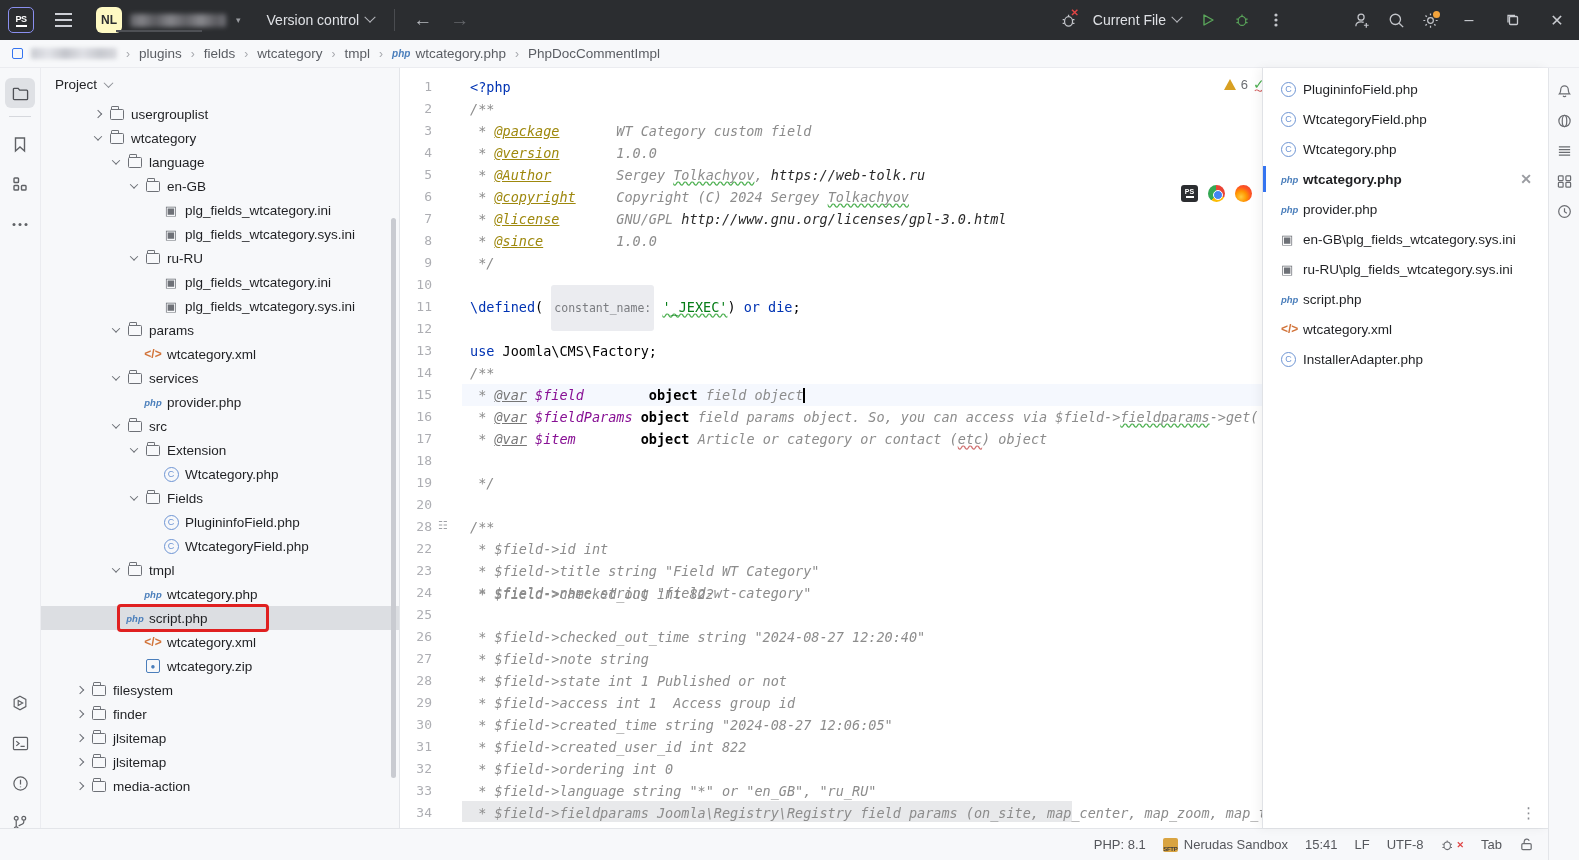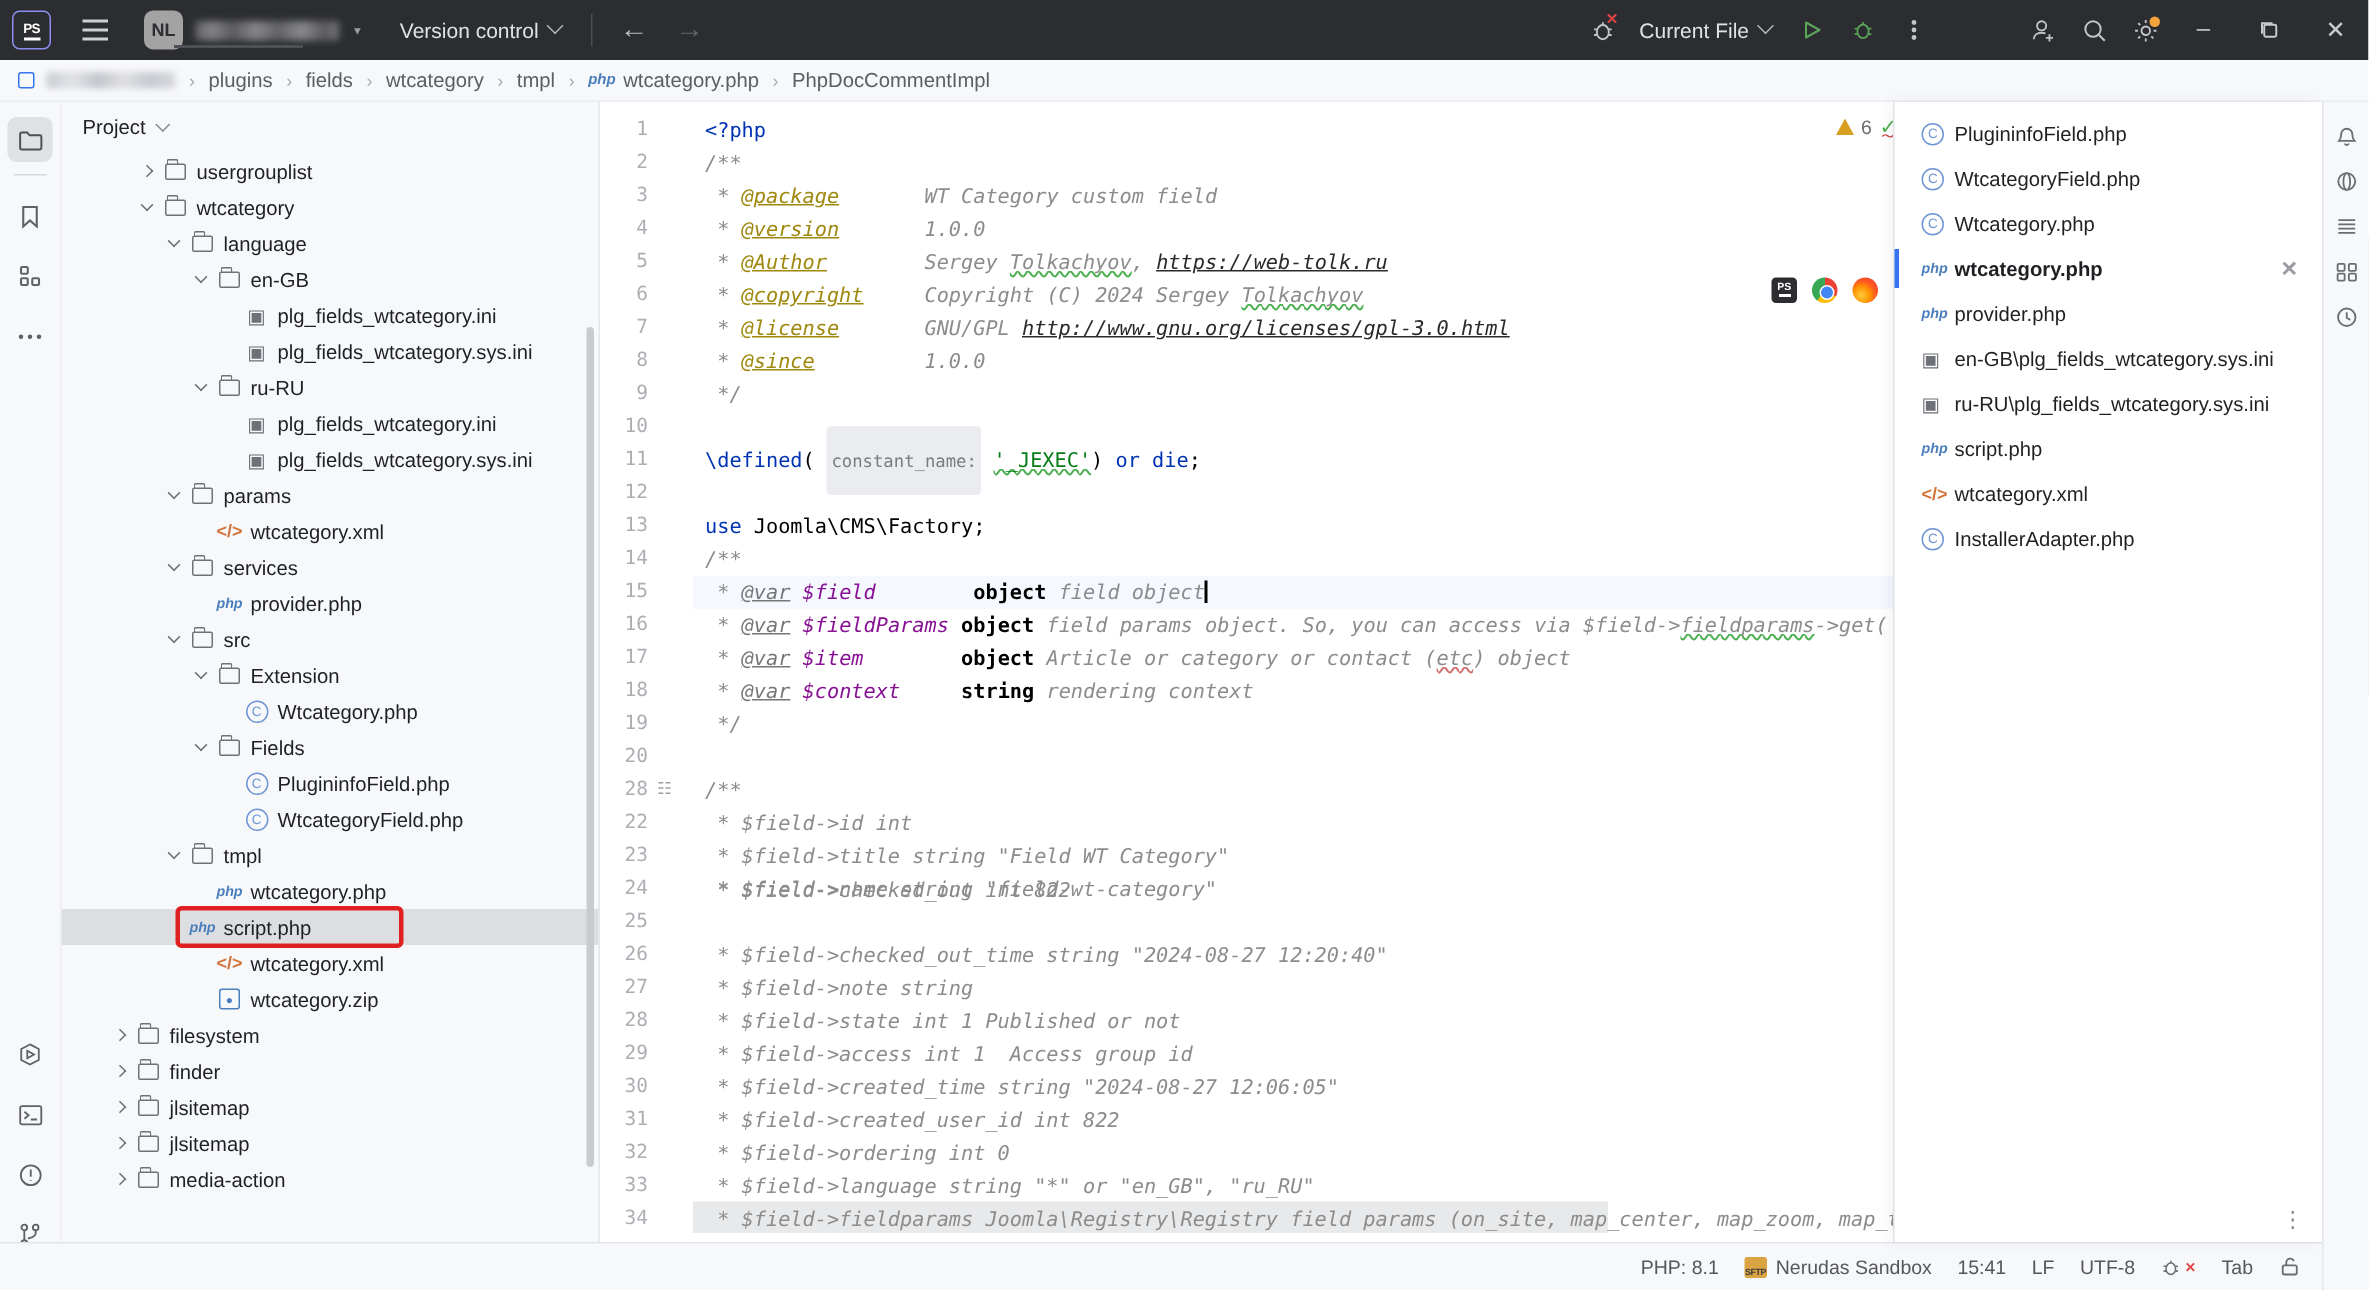--- a/index.html
+++ b/index.html
@@ -22,21 +22,21 @@
     display: flex; align-items: center; justify-content: center;
     font-size: 9px; font-weight: bold; color: #ffffff; letter-spacing: -0.5px;
     flex-direction: column; line-height: 7px; padding-top: 2px;
   }
   .tb-logo .und { display: block; width: 11px; height: 2px; background: #fff; margin-top: 2px; }
   .hamburger { width: 30px; height: 30px; margin-left: 14px; display: flex;
     flex-direction: column; justify-content: center; align-items: center; gap: 4px; cursor: pointer; }
   .hamburger span { display: block; width: 17px; height: 2px; background: #ced0d6; }
   .nl-badge {
     margin-left: 18px; width: 26px; height: 26px; border-radius: 6px;
-    background: #a3a3a3; color: #2b2d30; font-size: 12px; font-weight: 700;
+    background: #fef9c3; color: #2b2d30; font-size: 12px; font-weight: 700;
     display: flex; align-items: center; justify-content: center;
   }
   .proj-name-blur {
     margin-left: 8px; width: 96px; height: 13px; border-radius: 2px;
     background: linear-gradient(90deg,#65656a 0%,#8b8b90 12%,#5e5e63 26%,#8e8e93 42%,#66666b 58%,#919196 74%,#5f5f64 90%,#7a7a80 100%);
     filter: blur(2.6px); opacity: .92;
   }
   .proj-underline { position:absolute; left:116px; top:30px; width:86px; height:2px; background:#4e5055; }
   .proj-caret { margin-left: 10px; font-size: 9px; color: #9a9ca1; }
   .vcs-label { margin-left: 26px; font-size: 14px; color: #dfe1e5; display:flex; align-items:center; gap:7px; cursor:pointer;}
@@ -127,21 +127,21 @@
   .caret-line { position: absolute; left: 0; width: 800px; height: 22px; background: #f5f8fe; }
   .ln34-hl { position: absolute; left: 62px; width: 610px; height: 21px; background: #e8e9eb; }
   .kw { color: #0033b3; }
   .kw2 { color: #0033b3; font-weight: 500; }
   .cmt { color: #8c8c8c; font-style: italic; }
   .tag { color: #9e880d; font-style: italic; text-decoration: underline; }
   .tagl { color: #767676; font-style: italic; text-decoration: underline; }
   .str { color: #067d17; }
   .var { color: #871094; font-style: italic; }
   .typ { color: #000000; font-weight: 600; font-style: normal; }
-  .lnk { color: #2a2a2a; font-style: italic; text-decoration: underline; }
+  .lnk { color: #2a2a2a; font-style: italic; }
   .param-hint { background: #ebecf0; color: #7a7c80; font-size: 11.5px;
                 border-radius: 3px; padding: 16px 3px; font-style: normal; }
   .typo { text-decoration: underline wavy #4caf50; text-decoration-skip-ink: none; }
   .typo-r { text-decoration: underline wavy #d07070; text-decoration-skip-ink: none; }
   .caret { display: inline-block; width: 1.5px; height: 15px; background: #000;
            vertical-align: -3px; margin-left: 0px; }
 
   .insp-widget { position: absolute; right: 272px; top: 8px; display: flex; align-items: center;
                  gap: 5px; font-size: 13px; color: #6b6d72; z-index: 5; }
   .warn-tri { width: 0; height: 0; border-left: 6px solid transparent; border-right: 6px solid transparent;
@@ -660,21 +660,20 @@
       <div class="cl" style="top: 187px;"><span class="cmt"> */</span></div>
       <div class="cl" style="top: 209px;"></div>
       <div class="cl" style="top: 231px;"><span class="kw">\defined</span>( <span class="param-hint">constant_name:</span> <span class="str typo">'_JEXEC'</span>) <span class="kw">or</span> <span class="kw">die</span>;</div>
       <div class="cl" style="top: 253px;"></div>
       <div class="cl" style="top: 275px;"><span class="kw">use</span> Joomla\CMS\Factory;</div>
       <div class="cl" style="top: 297px;"><span class="cmt">/**</span></div>
       <div class="caret-line" style="top: 316px;"></div>
       <div class="cl" style="top: 319px;"><span class="cmt"> * </span><span class="tagl">@var</span> <span class="var">$field</span><span class="typ">        object</span> <span class="cmt">field object</span><span class="caret"></span></div>
       <div class="cl" style="top: 341px;"><span class="cmt"> * </span><span class="tagl">@var</span> <span class="var">$fieldParams</span> <span class="typ">object</span> <span class="cmt">field params object. So, you can access via $field-&gt;</span><span class="cmt typo">fieldparams</span><span class="cmt">-&gt;get('op</span></div>
       <div class="cl" style="top: 363px;"><span class="cmt"> * </span><span class="tagl">@var</span> <span class="var">$item</span><span class="typ">        object</span> <span class="cmt">Article or category or contact (</span><span class="cmt typo-r">etc</span><span class="cmt">) object</span></div>
-      <div class="cl" style="top: 385px;"><span class="cmt"> * </span><span class="tagl">@var</span> <span class="var">$context</span><span class="typ">     string</span> <span class="cmt">rendering context</span></div>
       <div class="cl" style="top: 407px;"><span class="cmt"> */</span></div>
       <div class="cl" style="top: 429px;"></div>
       <div class="cl" style="top: 451px;"><span class="cmt">/**</span></div>
       <div class="cl" style="top: 473px;"><span class="cmt"> * $field-&gt;id int</span></div>
       <div class="cl" style="top: 495px;"><span class="cmt"> * $field-&gt;title string "Field WT Category"</span></div>
       <div class="cl" style="top: 517px;"><span class="cmt"> * $field-&gt;name string "field-wt-category"</span></div>
       <div class="cl" style="top: 518px;"><span class="cmt"> * $field-&gt;checked_out int 822</span></div>
       <div class="cl" style="top: 561px;"><span class="cmt"> * $field-&gt;checked_out_time string "2024-08-27 12:20:40"</span></div>
       <div class="cl" style="top: 583px;"><span class="cmt"> * $field-&gt;note string</span></div>
       <div class="cl" style="top: 605px;"><span class="cmt"> * $field-&gt;state int 1 Published or not</span></div>

